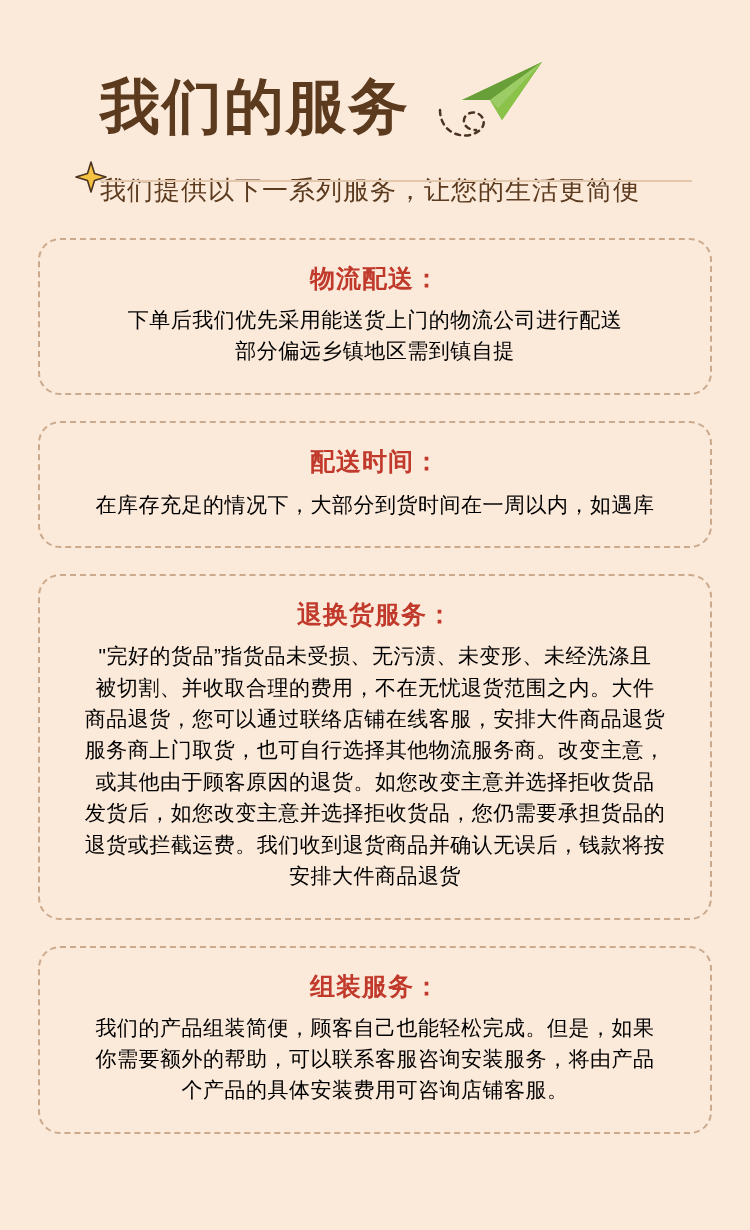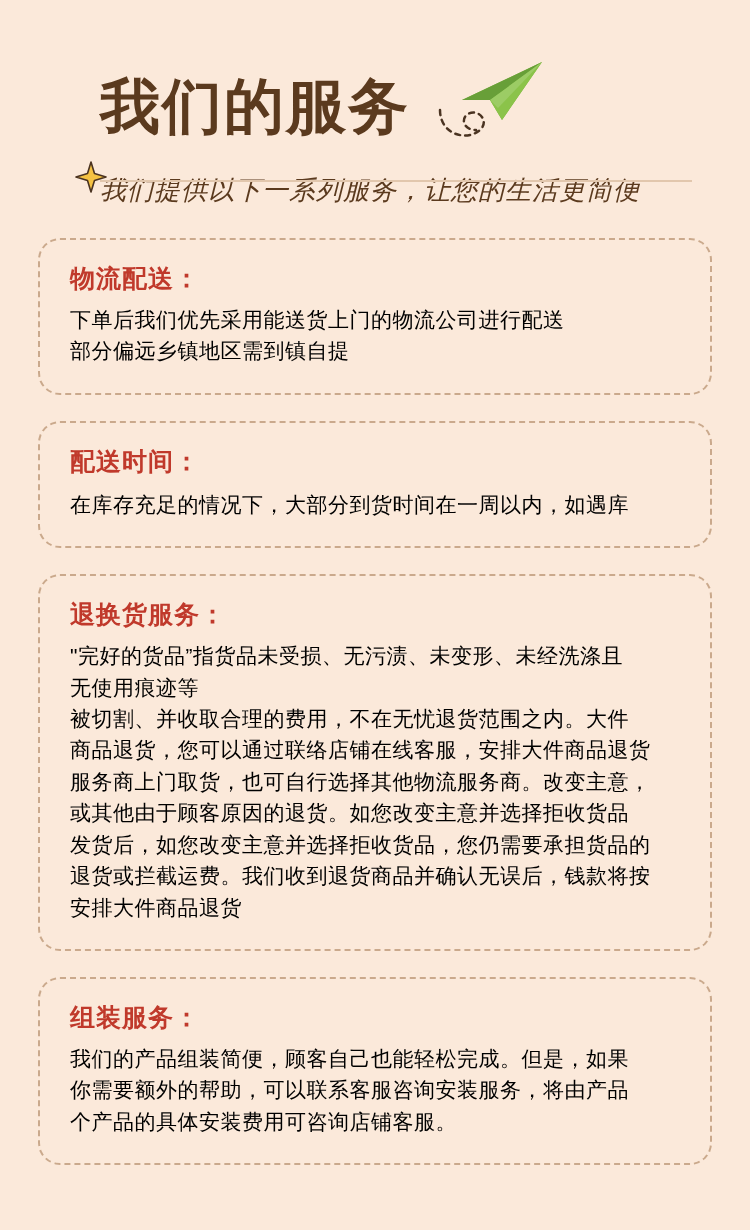--- a/index.html
+++ b/index.html
@@ -59,21 +59,20 @@
     left: 36px;
     top: 160px;
     width: 34px;
     height: 34px;
   }
 
   .subtitle-row {
     position: relative;
     margin-top: -6px;
     padding-left: 62px;
-    font-style: italic;
   }
   .subtitle {
     font-size: 26px;
     color: #5b3a1e;
     letter-spacing: 1px;
     line-height: 1.3;
   }
   .rule {
     position: absolute;
     left: 62px;
@@ -85,20 +84,21 @@
   
   .cards {
     margin-top: 30px;
   }
   .card {
     border: 2px dashed #caa98c;
     border-radius: 22px;
     padding: 22px 30px 26px 30px;
     margin-bottom: 26px;
     box-sizing: border-box;
+    text-align: center;
   }
   .card-title {
     color: #c0392b;
     font-size: 25px;
     font-weight: bold;
     margin-bottom: 10px;
     letter-spacing: 1px;
   }
   .card-body p {
     margin: 0;
@@ -159,21 +159,20 @@
       <div class="card-title">配送时间：</div>
       <div class="card-body">
         <p>在库存充足的情况下，大部分到货时间在一周以内，如遇库</p>
       </div>
     </div>
 
     <div class="card c-returns">
       <div class="card-title">退换货服务：</div>
       <div class="card-body">
         <p>"完好的货品”指货品未受损、无污渍、未变形、未经洗涤且</p>
-        <p>无使用痕迹等</p>
         <p>被切割、并收取合理的费用，不在无忧退货范围之内。大件</p>
         <p>商品退货，您可以通过联络店铺在线客服，安排大件商品退货</p>
         <p>服务商上门取货，也可自行选择其他物流服务商。改变主意，</p>
         <p>或其他由于顾客原因的退货。如您改变主意并选择拒收货品</p>
         <p>发货后，如您改变主意并选择拒收货品，您仍需要承担货品的</p>
         <p>退货或拦截运费。我们收到退货商品并确认无误后，钱款将按</p>
         <p>安排大件商品退货</p>
       </div>
     </div>
 

